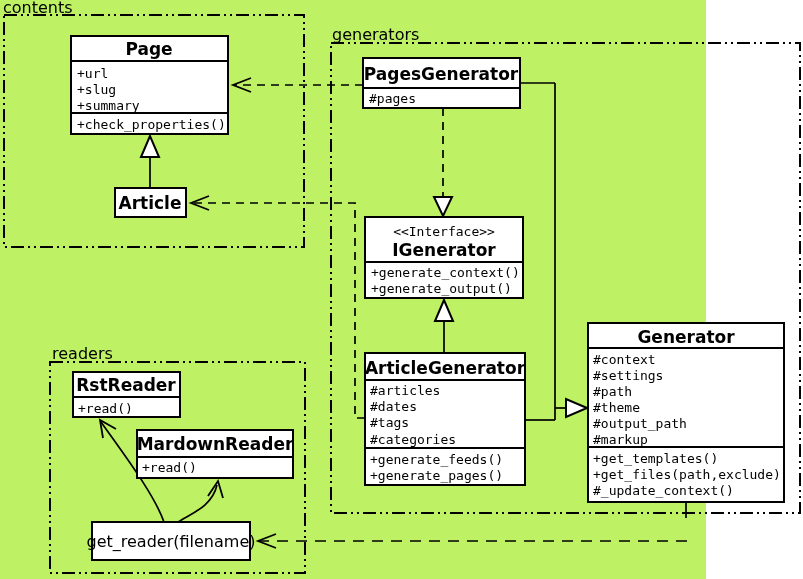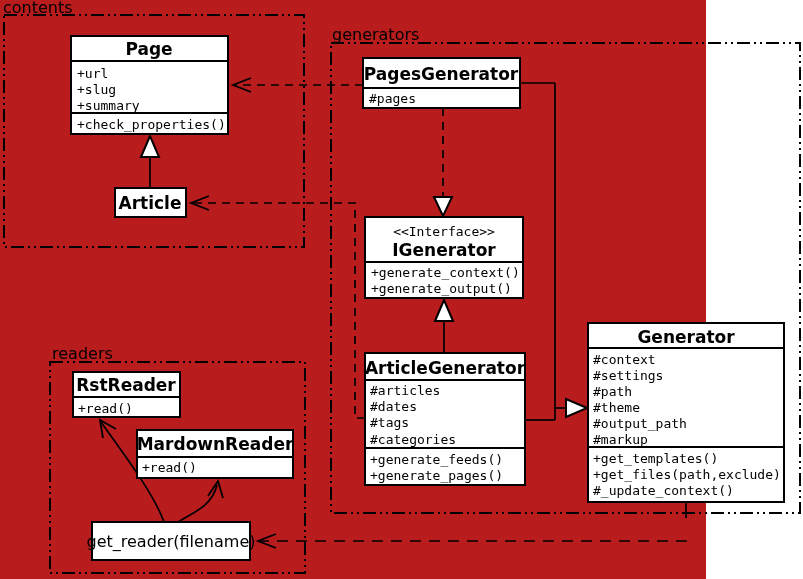--- a/index.html
+++ b/index.html
@@ -1,17 +1,17 @@
 <!DOCTYPE html>
 <html><head>
 <meta charset="utf-8">
 <style>
   html,body{margin:0;padding:0;background:#ffffff;}
   body{width:803px;height:579px;overflow:hidden;font-family:"DejaVu Sans",sans-serif;}
-  .stage{position:relative;width:706px;height:579px;background:#b91c1c;}
+  .stage{position:relative;width:706px;height:579px;background:#bef264;}
   svg{display:block;}
   .box{fill:#ffffff;stroke:#000000;stroke-width:2;}
   .sep{stroke:#000000;stroke-width:2;}
   .pkg{fill:none;stroke:#000000;stroke-width:2;stroke-dasharray:13 4 2 4 2 4;}
   .edge{stroke:#000000;stroke-width:1.7;fill:none;}
   .dash{stroke-dasharray:8 6;}
   .dashlong{stroke-dasharray:11 8;}
   .tri{fill:#ffffff;stroke:#000000;stroke-width:2;}
   .openhead{fill:none;stroke:#000000;stroke-width:1.8;}
   .title{font:bold 17px "DejaVu Sans",sans-serif;text-anchor:middle;fill:#000;}

